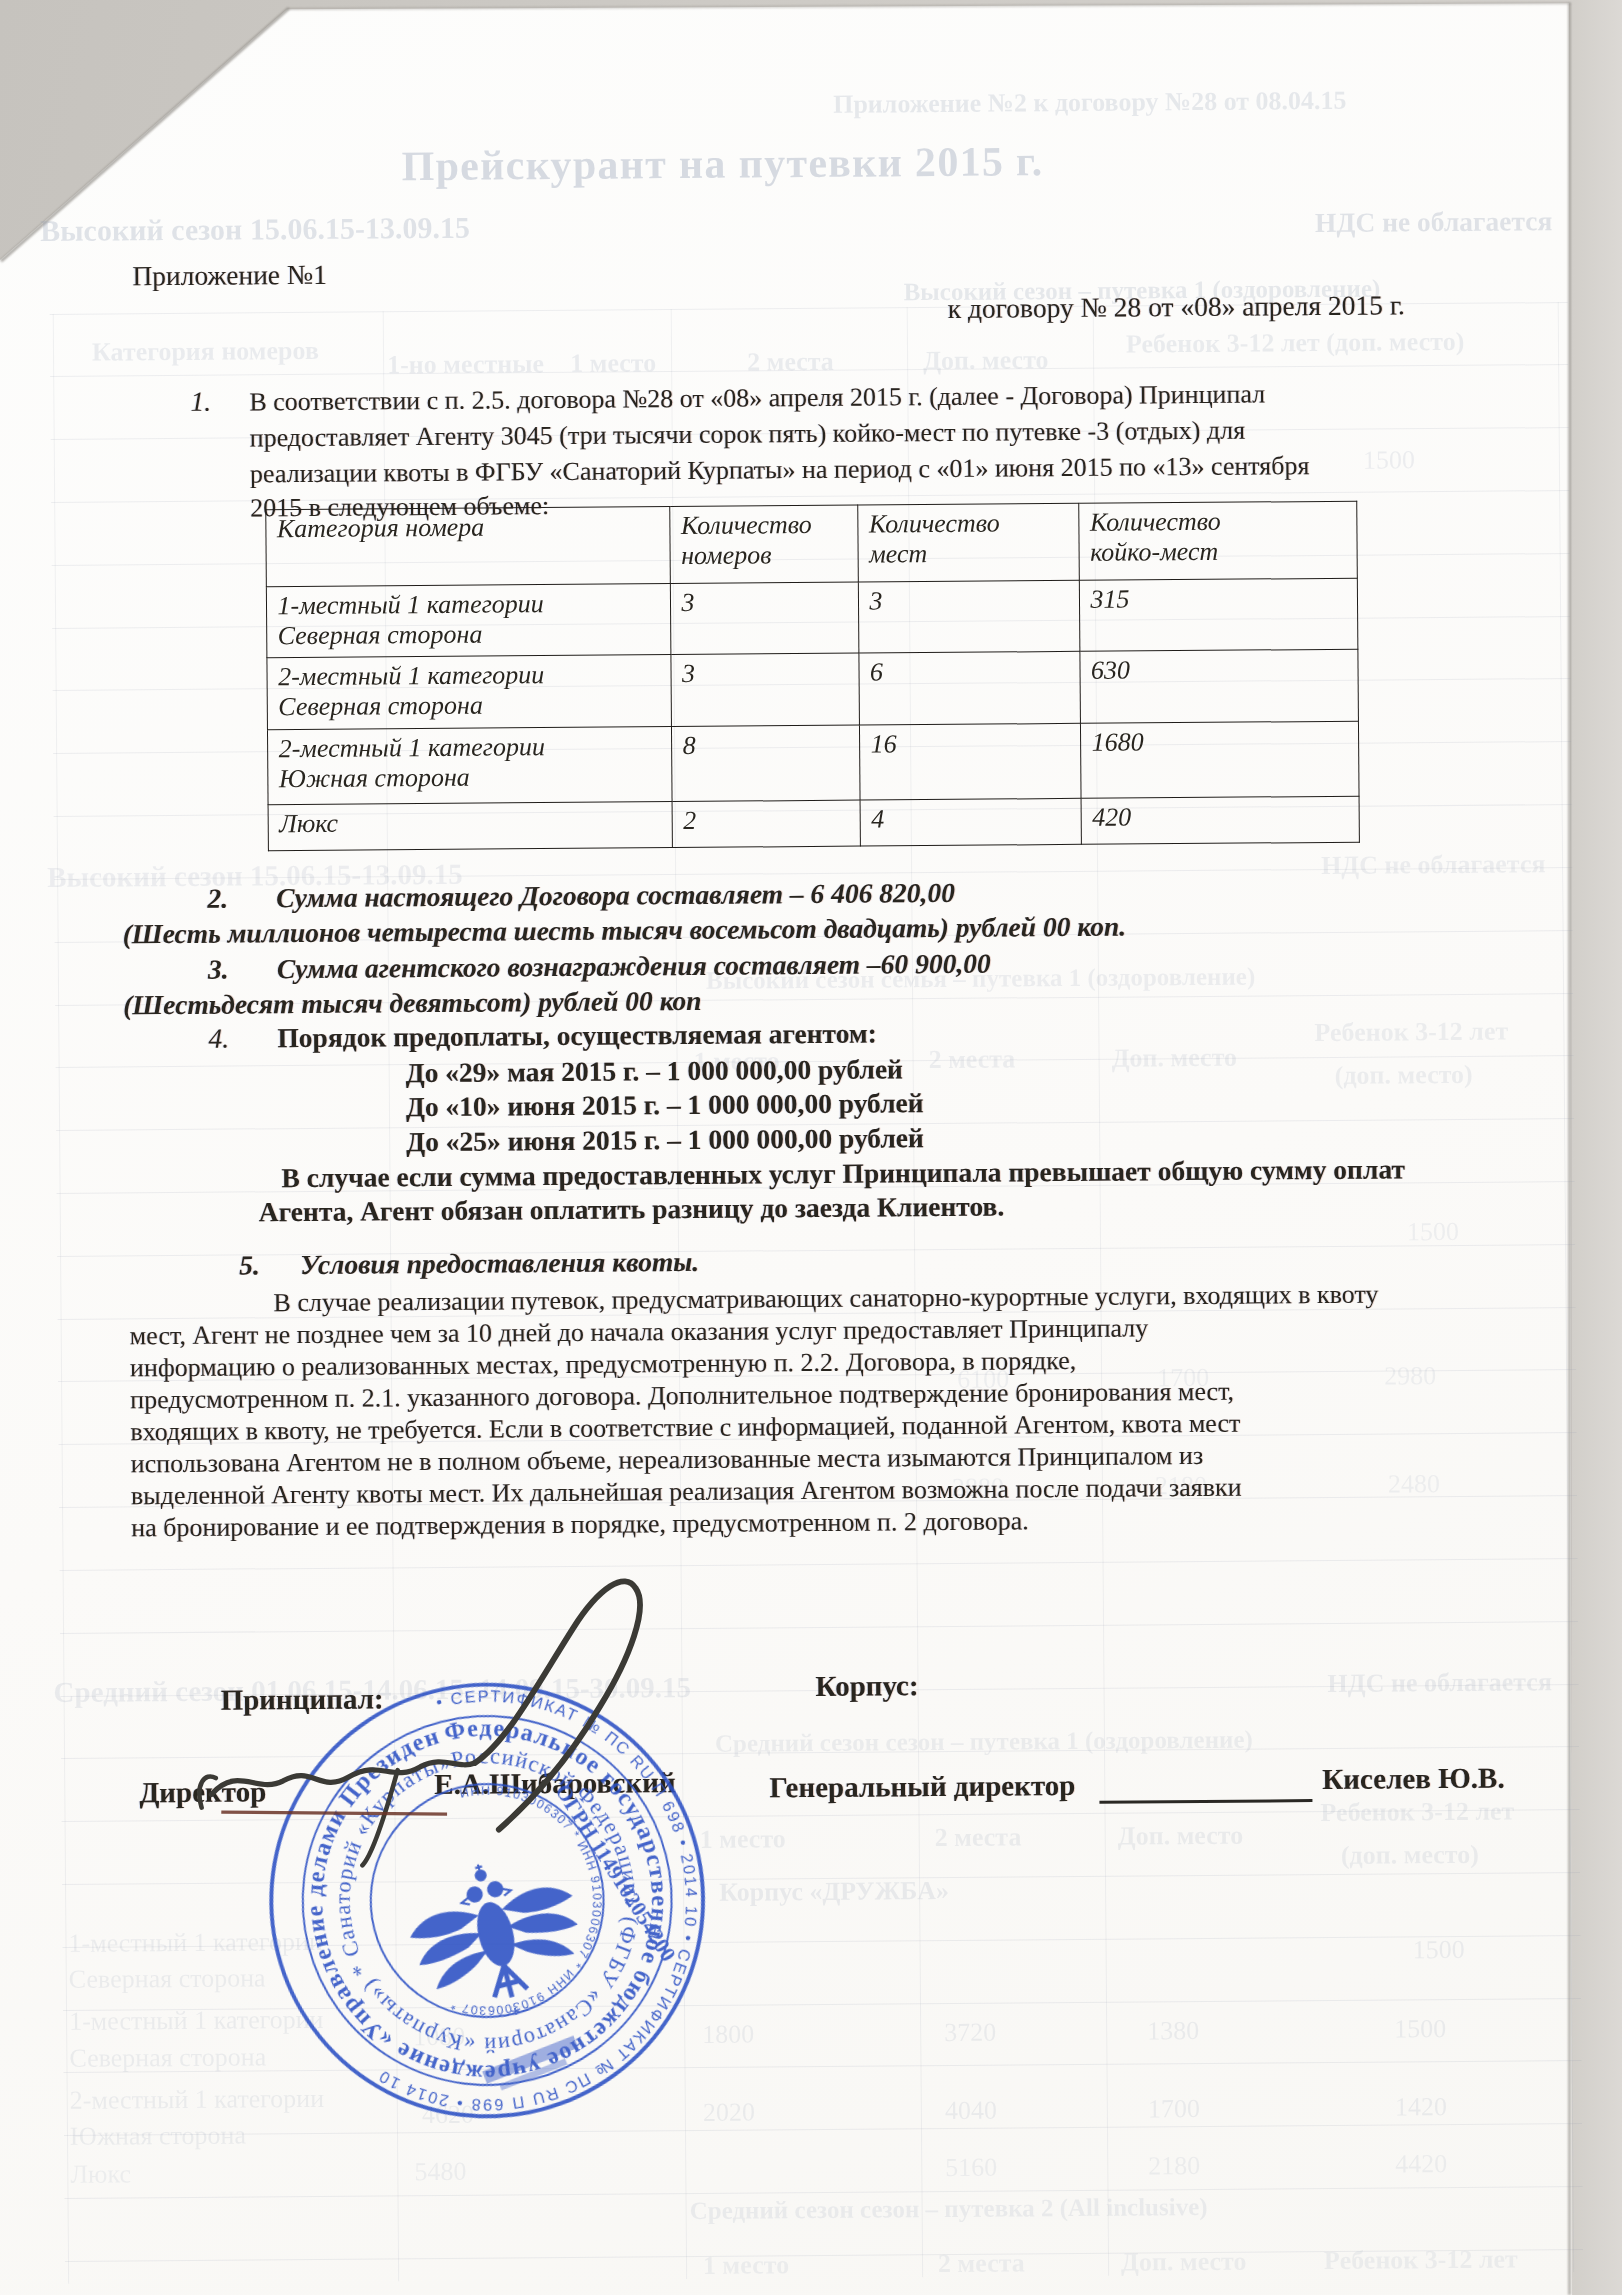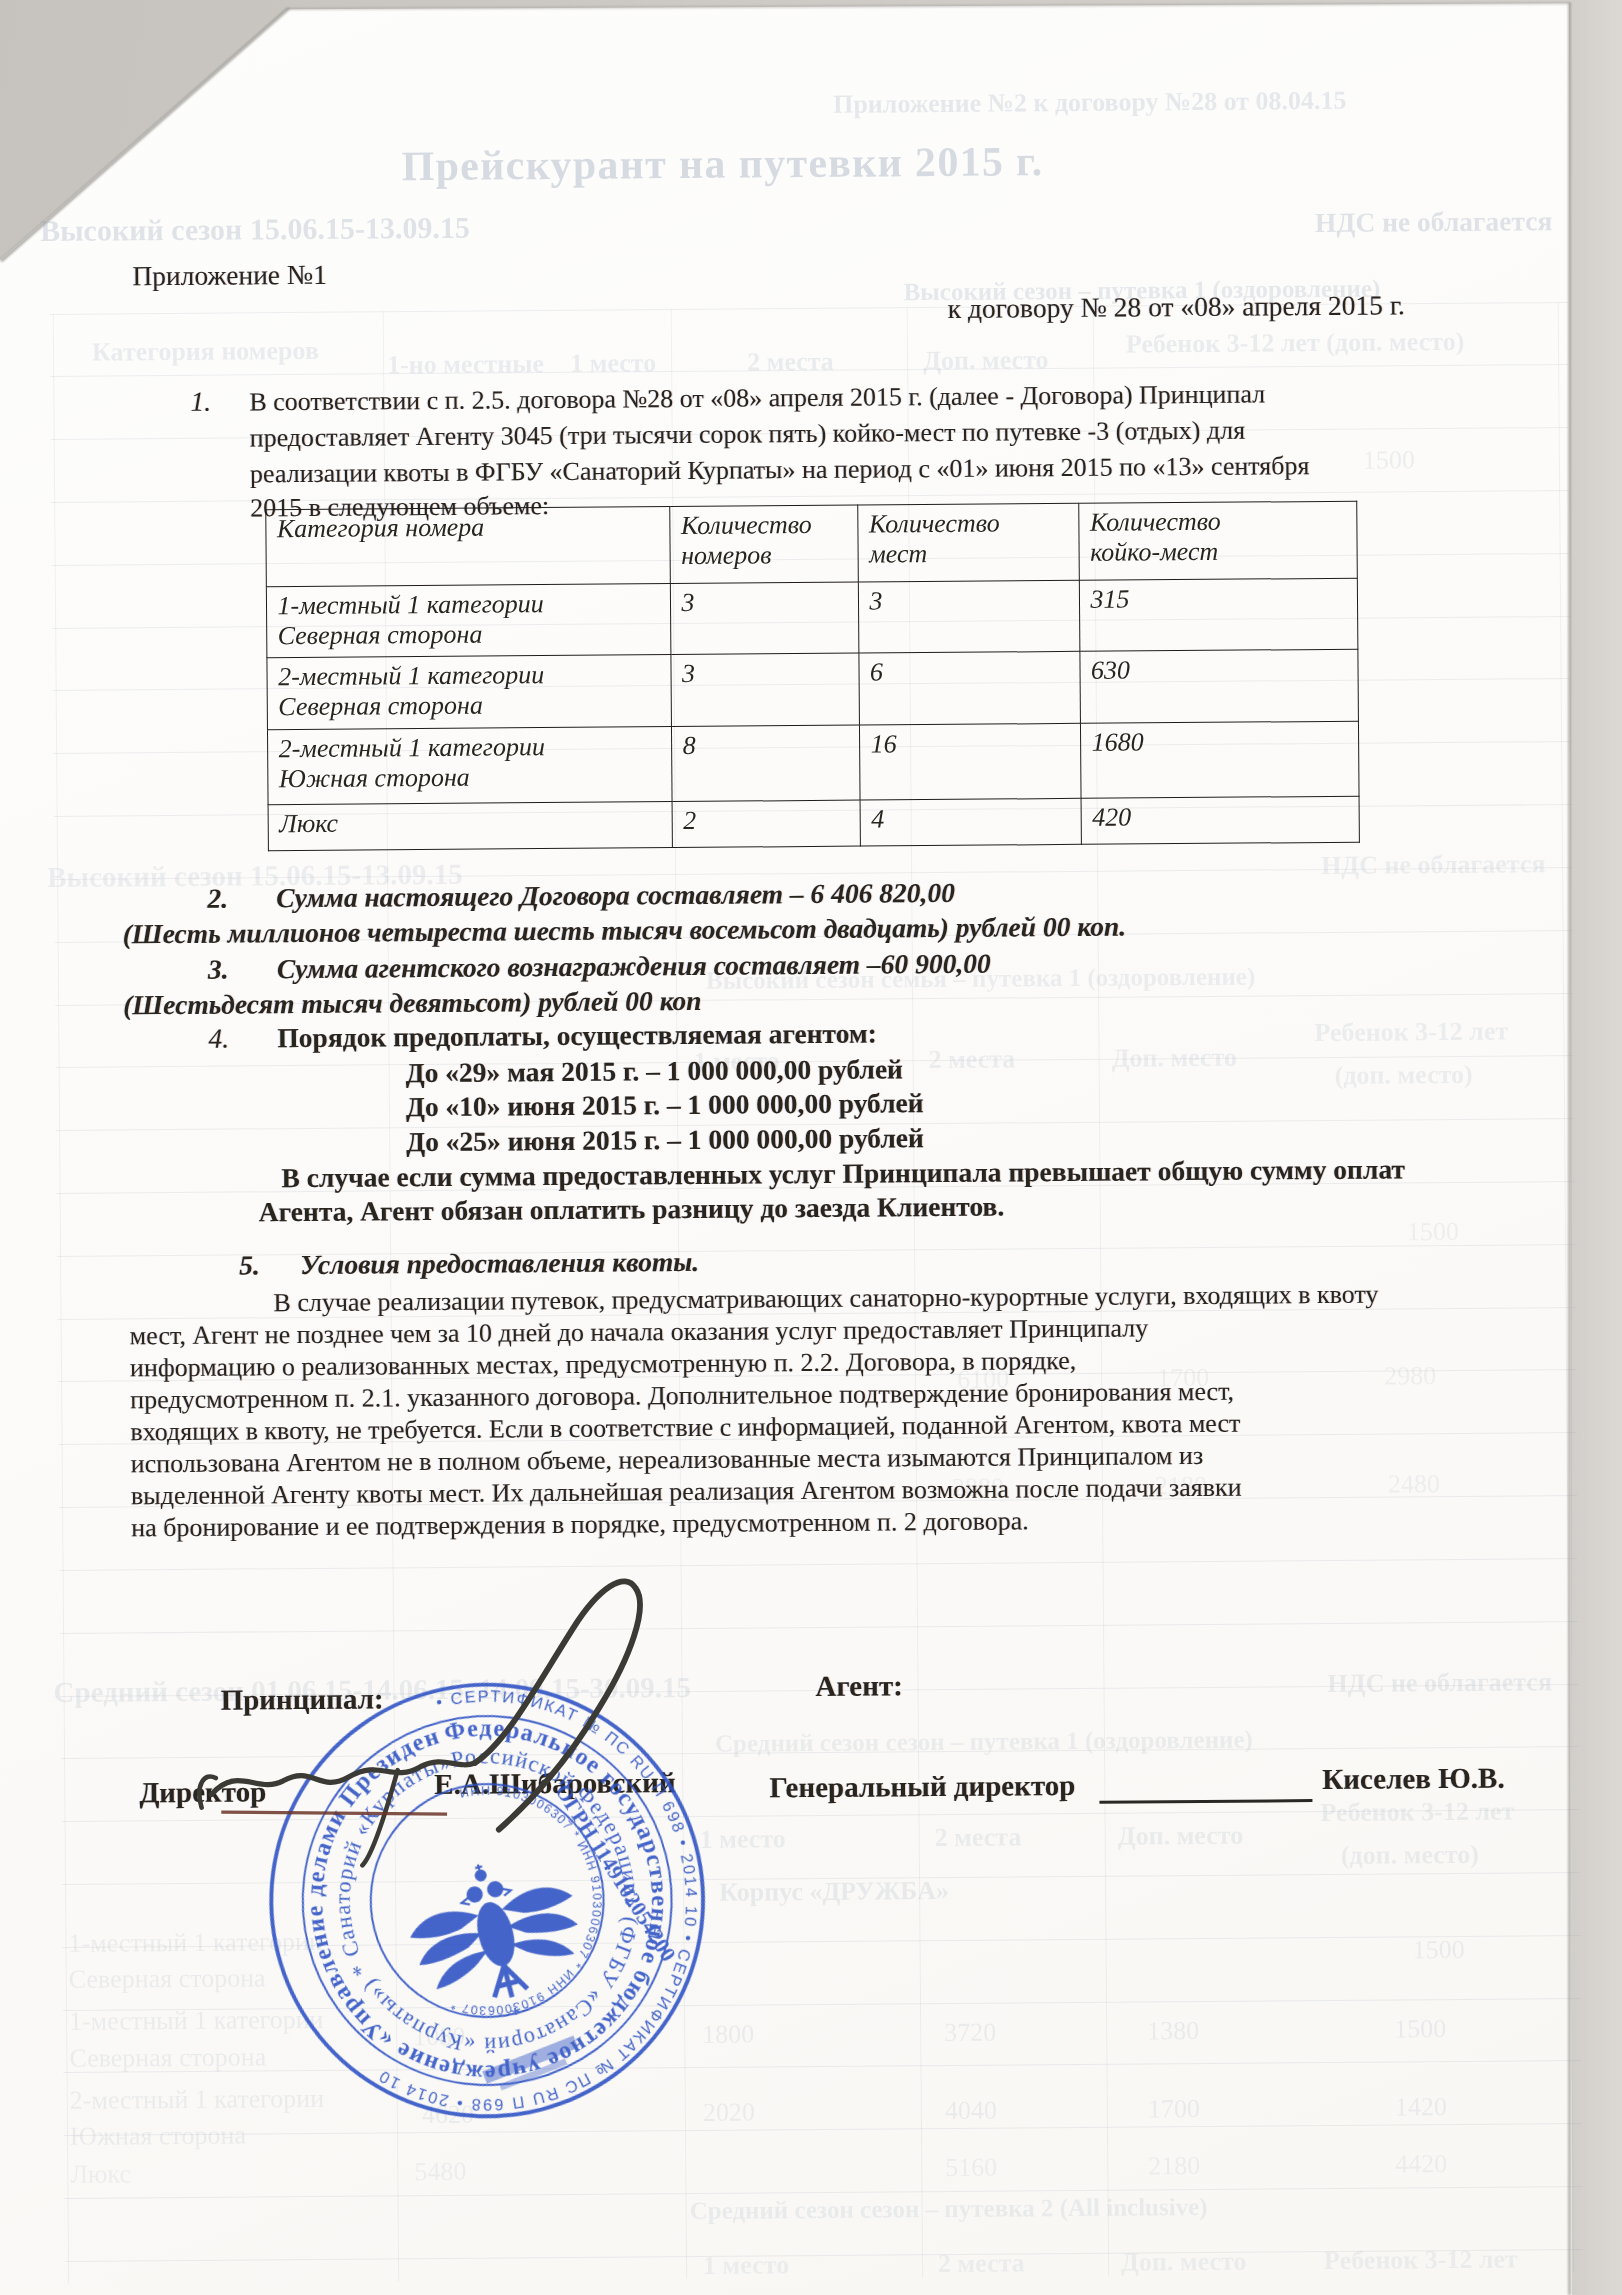--- a/index.html
+++ b/index.html
@@ -269,21 +269,21 @@
   <div class="abs doc f40" style="left:272px;top:1284px;">В случае реализации путевок, предусматривающих санаторно-курортные услуги, входящих в квоту</div>
   <div class="abs doc f40" style="left:128px;top:1316px;">мест, Агент не позднее чем  за 10 дней до начала оказания услуг предоставляет Принципалу</div>
   <div class="abs doc f40" style="left:128px;top:1348px;">информацию о реализованных местах, предусмотренную п. 2.2. Договора, в порядке,</div>
   <div class="abs doc f40" style="left:128px;top:1380px;">предусмотренном п. 2.1.  указанного договора. Дополнительное подтверждение бронирования мест,</div>
   <div class="abs doc f40" style="left:128px;top:1412px;">входящих в квоту, не  требуется. Если в соответствие с информацией, поданной Агентом, квота мест</div>
   <div class="abs doc f40" style="left:128px;top:1444px;">использована Агентом не в полном объеме, нереализованные места  изымаются Принципалом из</div>
   <div class="abs doc f40" style="left:128px;top:1476px;">выделенной Агенту квоты мест. Их дальнейшая реализация Агентом возможна после подачи заявки</div>
   <div class="abs doc f40" style="left:128px;top:1508px;">на бронирование и ее подтверждения в порядке, предусмотренном п. 2 договора.</div>
 
   <div class="abs doc bd f44" style="left:216px;top:1679px;">Принципал:</div>
-  <div class="abs doc bd f44" style="left:811px;top:1670px;">Агент:</div>
+  <div class="abs doc bd f44" style="left:811px;top:1670px;">Корпус:</div>
   <div class="abs doc bd f44" style="left:134px;top:1771px;">Директор</div>
   <div class="abs doc bd f44" style="left:429px;top:1765px;">Е.А.Шибаровский</div>
   <div class="abs doc bd f44" style="left:764px;top:1771px;">Генеральный директор</div>
   <div class="abs doc bd f44" style="left:1317px;top:1767px;">Киселев Ю.В.</div>
   <div class="sig-underline" style="left:1094px;top:1803px;width:213px;"></div>
 
   <svg class="stampwrap" viewBox="0 0 740 740">
     <defs>
       <path id="cOut" d="M370,66 a304,304 0 1 1 -0.1,0"></path>
       <path id="cR1" d="M370,118 a252,252 0 1 1 -0.1,0"></path>

